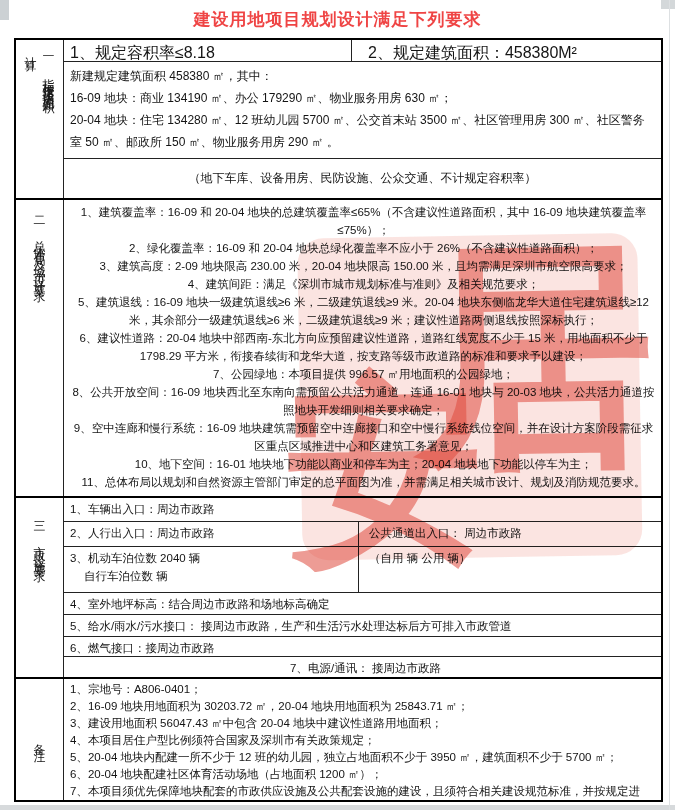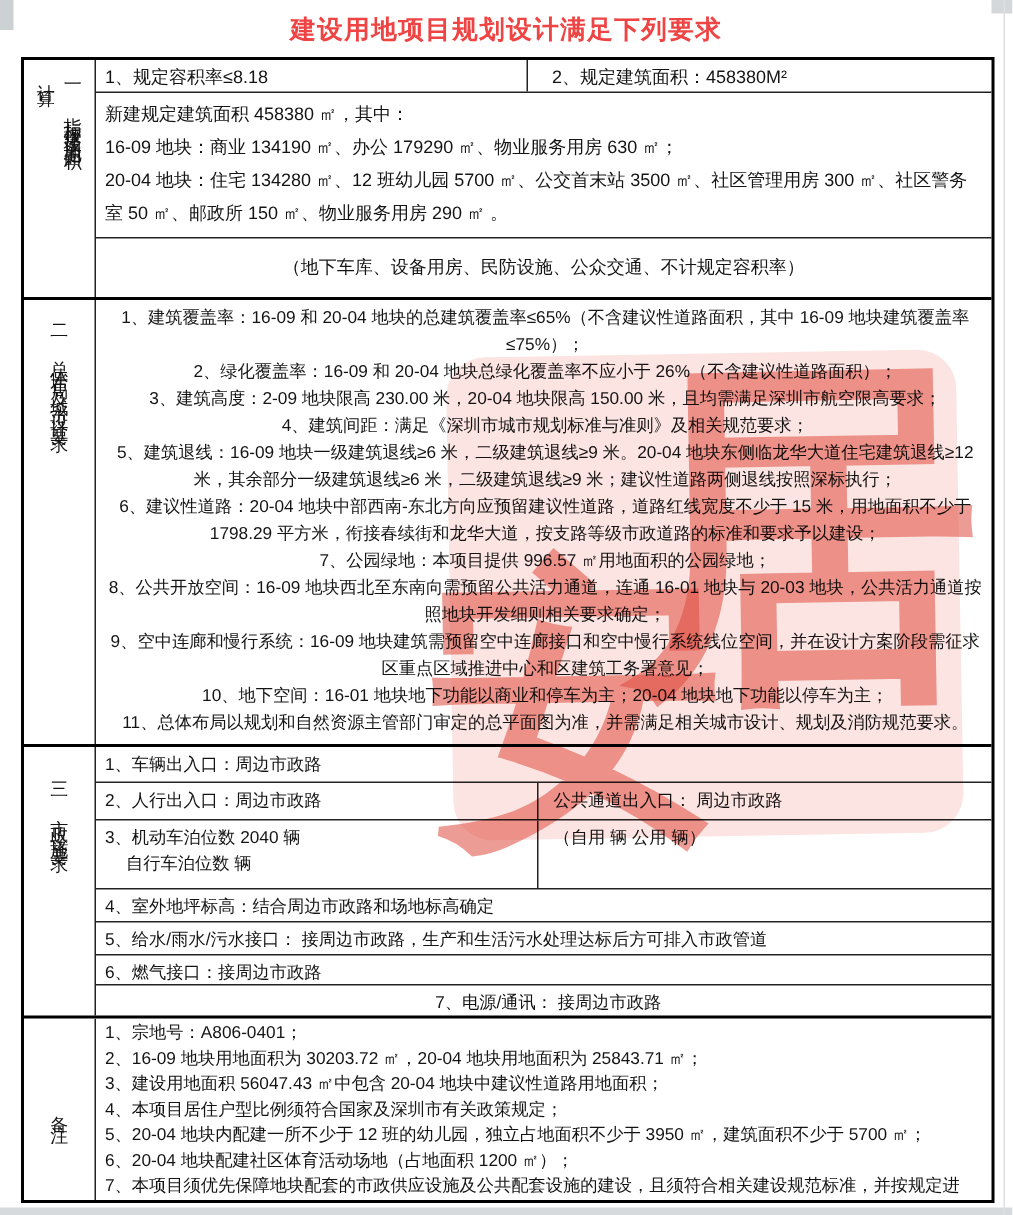--- a/index.html
+++ b/index.html
@@ -37,21 +37,21 @@
     text-orientation:upright;-webkit-text-orientation:upright;
     font-size:12px;letter-spacing:5px;line-height:16px;
   }
   .content{flex:1 1 auto;display:flex;flex-direction:column;box-sizing:border-box;min-width:0;}
 
   
   .s1{height:158px;}
   .s1-label-left{margin-top:7px;letter-spacing:3px;}
   .s1-label-right{margin-top:9px;letter-spacing:3px;margin-left:2px;}
   .s1-r1{height:22px;border-bottom:1px solid #222;display:flex;box-sizing:border-box;}
-  .s1-r1 .cell{font-size:12px;padding:3px 0 0 6px;box-sizing:border-box;white-space:nowrap;overflow:hidden;}
+  .s1-r1 .cell{font-size:16px;padding:3px 0 0 6px;box-sizing:border-box;white-space:nowrap;overflow:hidden;}
   .s1-r1 .cell-a{flex:0 0 287px;}
   .s1-r1 .cell-b{flex:1 1 auto;border-left:1px solid #222;padding-left:16px;}
   .s1-rb{height:97px;border-bottom:1px solid #222;box-sizing:border-box;
          font-size:12px;line-height:22px;padding:3px 6px 0 6px;overflow:hidden;}
   .s1-rc{flex:1 1 auto;display:flex;align-items:center;justify-content:center;
          font-size:12px;overflow:hidden;}
 
   
   .s2{height:299px;}
   .s2 .content{padding:3px 4px 0 6px;overflow:hidden;text-align:center;}

